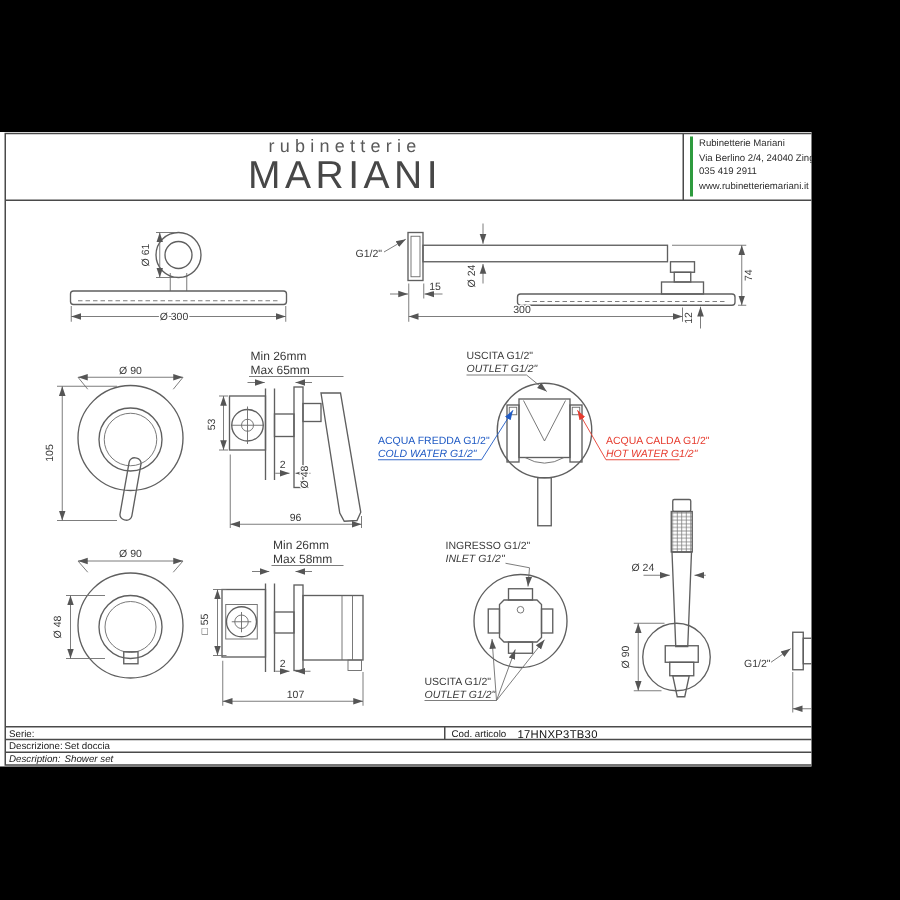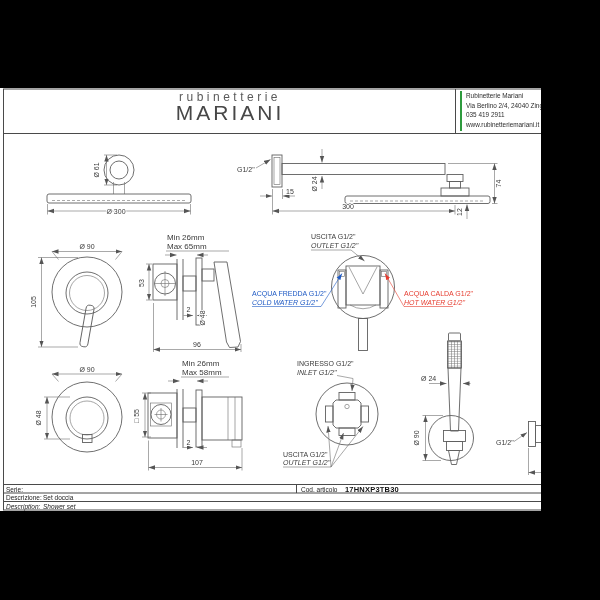--- a/index.html
+++ b/index.html
@@ -5,25 +5,25 @@
   html,body{margin:0;padding:0;background:#000;}
   .page{position:relative;width:541px;height:600px;background:#000;overflow:hidden;
         font-family:"Liberation Sans","DejaVu Sans",sans-serif;}
   .sheet{position:absolute;left:0;top:88px;width:600px;height:423px;background:#fff;}
   svg.art{position:absolute;left:0;top:0;width:600px;height:600px;}
 
   
   .abs{position:absolute;}
   .logo{left:140px;top:90px;width:180px;text-align:center;color:#4a4a4a;}
   .logo-sub{font-size:12px;letter-spacing:3.5px;color:#5a5a5a;}
-  .logo-main{font-size:21px;letter-spacing:3px;color:#474747;margin-top:-3px;font-weight:400;}
+  .logo-main{font-size:26px;letter-spacing:3px;color:#474747;margin-top:-3px;font-weight:400;}
   .company{left:466px;top:91px;width:126px;font-size:6.4px;line-height:9.6px;color:#2d2d2d;}
   .ftxt{font-size:6.5px;color:#222;white-space:nowrap;}
   .fit{font-style:italic;}
-  .fcode{font-size:7.5px;font-weight:bold;color:#111;letter-spacing:.2px;}
+  .fcode{font-size:7.5px;font-weight:normal;color:#111;letter-spacing:.2px;}
 
   
   .o{stroke:#5f5f5f;stroke-width:.9;fill:none;}
   .o2{stroke:#6a6a6a;stroke-width:.6;fill:none;}
   .d{stroke:#6e6e6e;stroke-width:.6;fill:none;}
   .dash{stroke-dasharray:3,2;}
   .kn{fill:url(#kn);}
   .fr{stroke:#4a4a4a;stroke-width:1;fill:none;}
   .accent{fill:#2e9b3e;stroke:none;}
   .cold-l{stroke:#1f5ac4;}

